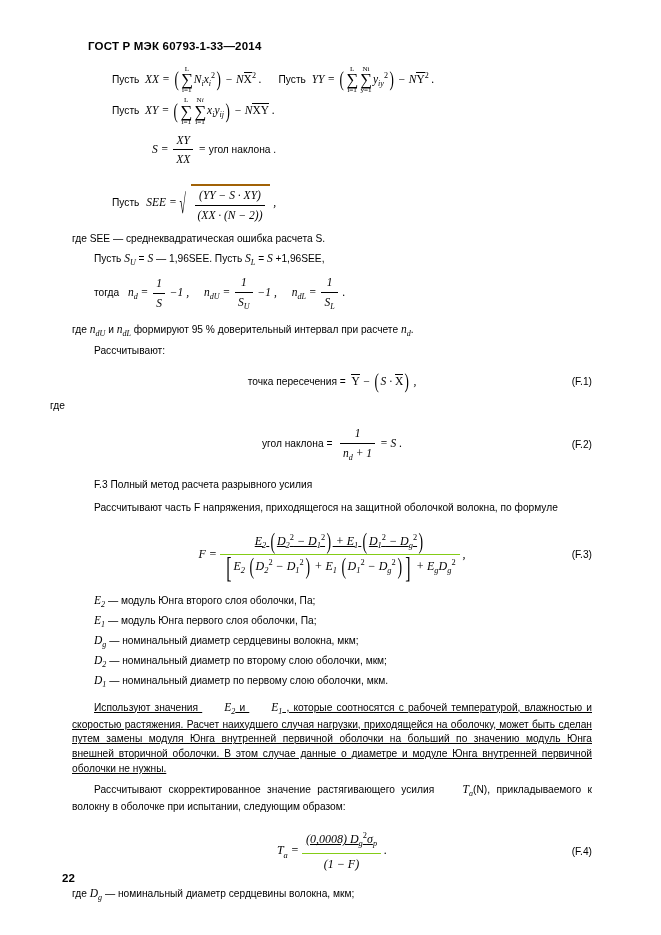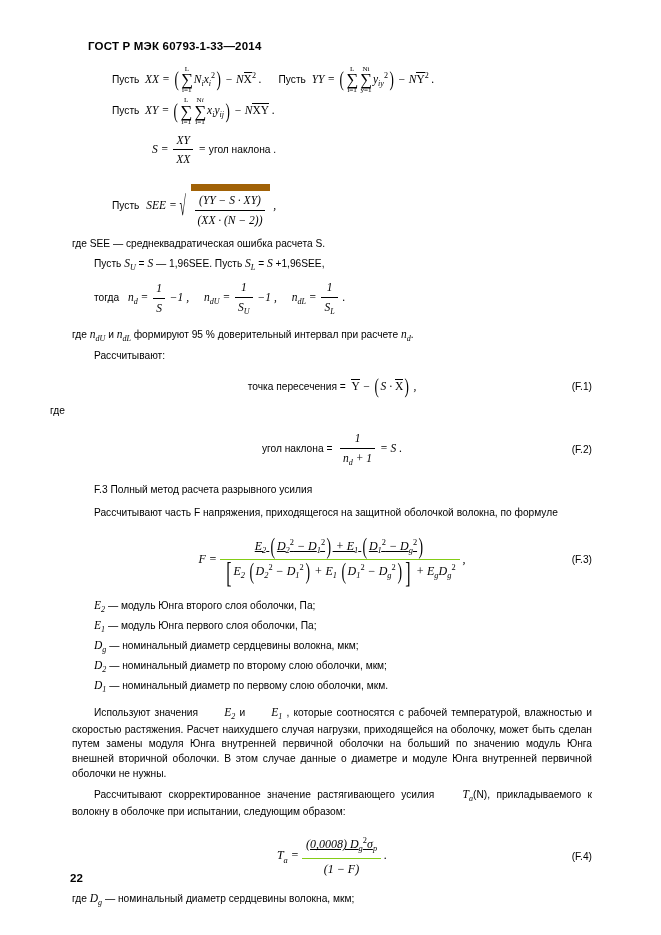--- a/index.html
+++ b/index.html
@@ -135,38 +135,38 @@
   .sqrt::before {
     content: "√";
     position: absolute;
     left: 0;
     top: 50%;
     transform: translateY(-50%) scaleY(2.4);
     font-size: 1em;
     font-style: normal;
   }
   .sqrt .radicand {
-    border-top: 7px solid #a16207;
+    border-top: 2px solid #a16207;
     padding: 1px 3px 0 2px;
     display: inline-block;
   }
   .section-title {
     font-weight: normal;
     font-size: 10.2px;
     margin: 14px 0 8px 22px;
   }
   .deflist {
     margin: 0 0 0 22px;
   }
   .deflist div {
     margin: 1px 0;
   }
   .pagenum {
     position: absolute;
-    left: 70px;
+    left: 62px;
     top: 872px;
     font-size: 11.5px;
     font-weight: bold;
   }
   .big-frac {
     display: inline-block;
     vertical-align: middle;
     text-align: center;
   }
   .big-frac .num {
@@ -287,21 +287,21 @@
     </div>
 
     <div class="deflist">
       <div><span class="math">E<span class="sub">2</span></span> <span>— модуль Юнга второго слоя оболочки, Па;</span></div>
       <div><span class="math">E<span class="sub">1</span></span> <span>— модуль Юнга первого слоя оболочки, Па;</span></div>
       <div><span class="math">D<span class="sub">g</span></span> <span>— номинальный диаметр сердцевины волокна, мкм;</span></div>
       <div><span class="math">D<span class="sub">2</span></span> <span>— номинальный диаметр по второму слою оболочки, мкм;</span></div>
       <div><span class="math">D<span class="sub">1</span></span> <span>— номинальный диаметр по первому слою оболочки, мкм.</span></div>
     </div>
 
-    <div class="para indent" style="margin-top:8px;">
+    <div class="para indent" style="margin-top:8px;text-decoration:underline;">
       Используют значения <span class="math">E<span class="sub">2</span></span> и <span class="math">E<span class="sub">1</span></span> , которые соотносятся с рабочей температурой, влажностью и скоростью растяжения. Расчет наихудшего случая нагрузки, приходящейся на оболочку, может быть сделан путем замены модуля Юнга внутренней первичной оболочки на больший по значению модуль Юнга внешней вторичной оболочки. В этом случае данные о диаметре и модуле Юнга внутренней первичной оболочки не нужны.
     </div>
 
     <div class="para indent">
       Рассчитывают скорректированное значение  растягивающего усилия  <span class="math">T<span class="sub">a</span></span>(N), прикладываемого к волокну в оболочке при испытании, следующим образом:
     </div>
 
     <div class="formula-block" style="margin-top:16px; margin-bottom:12px;">
       <span class="math" style="font-size:12px;">
         T<span class="sub">a</span> = <span class="big-frac">

